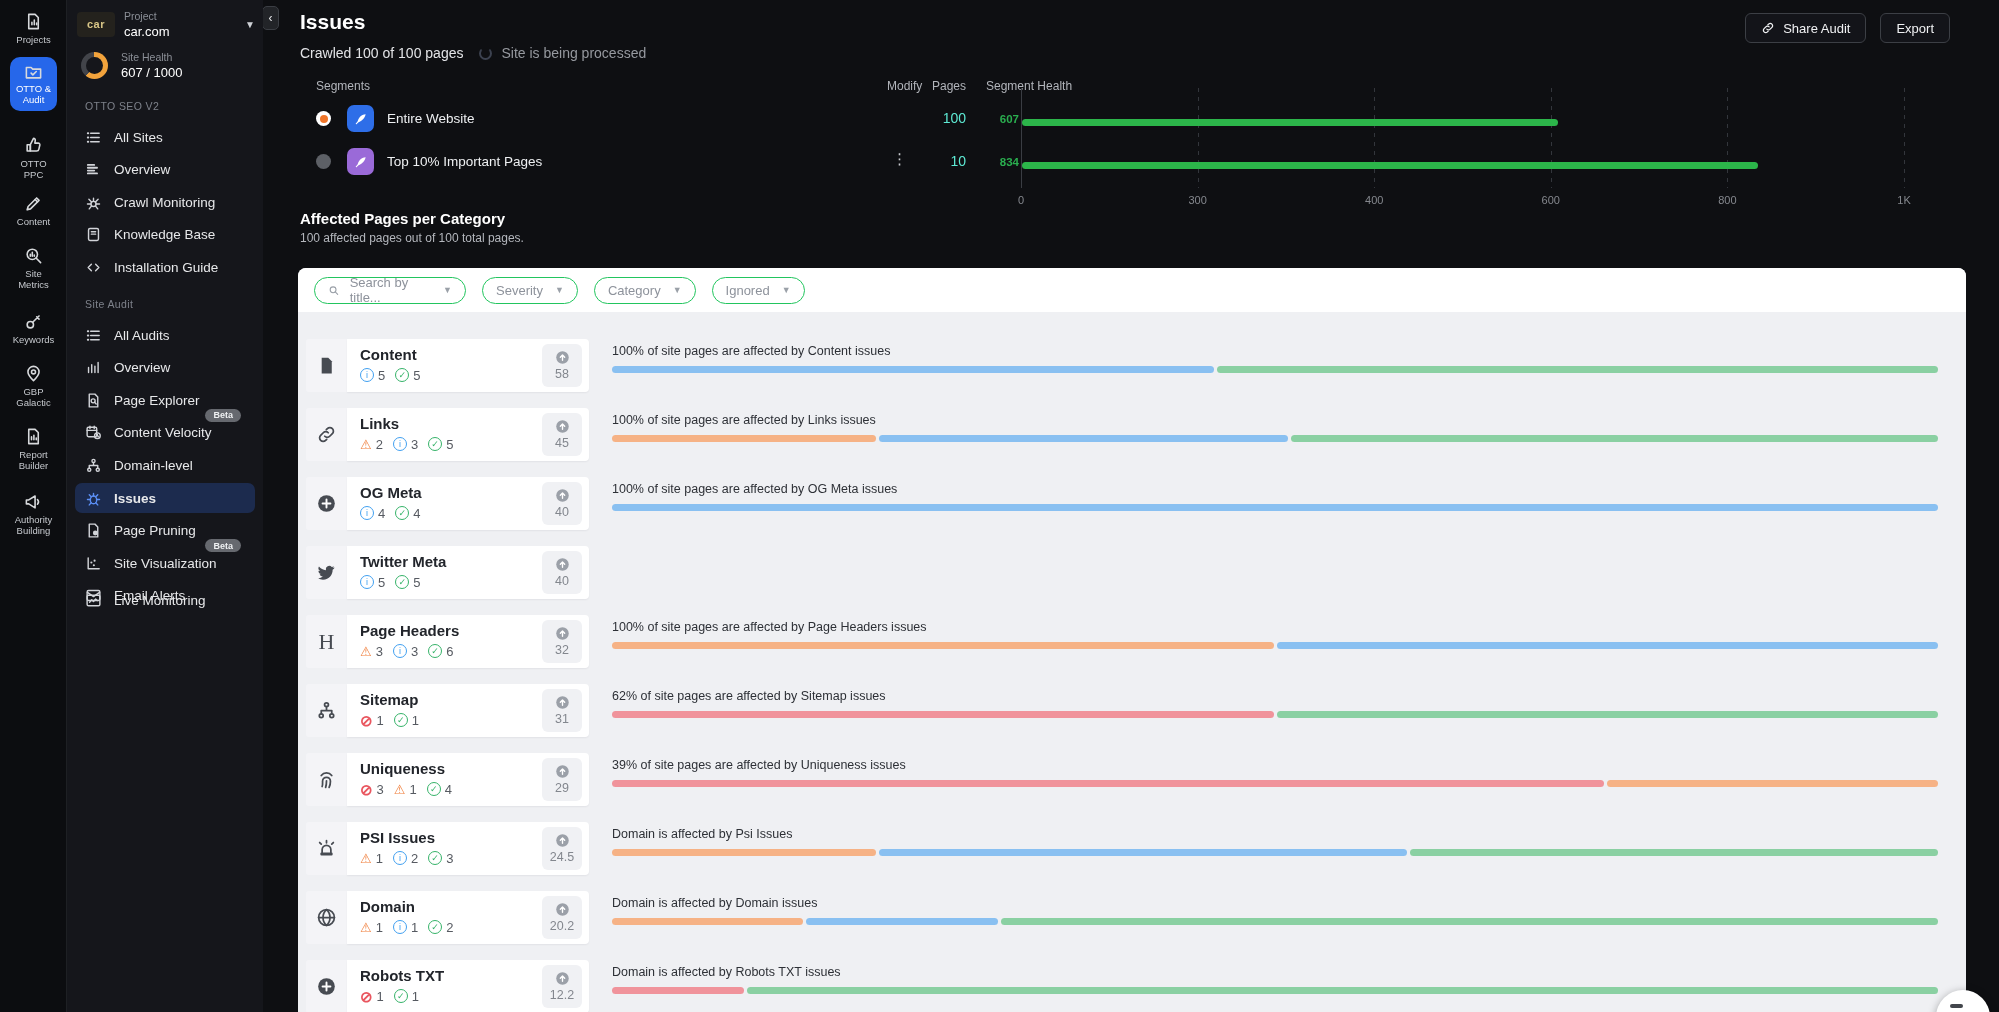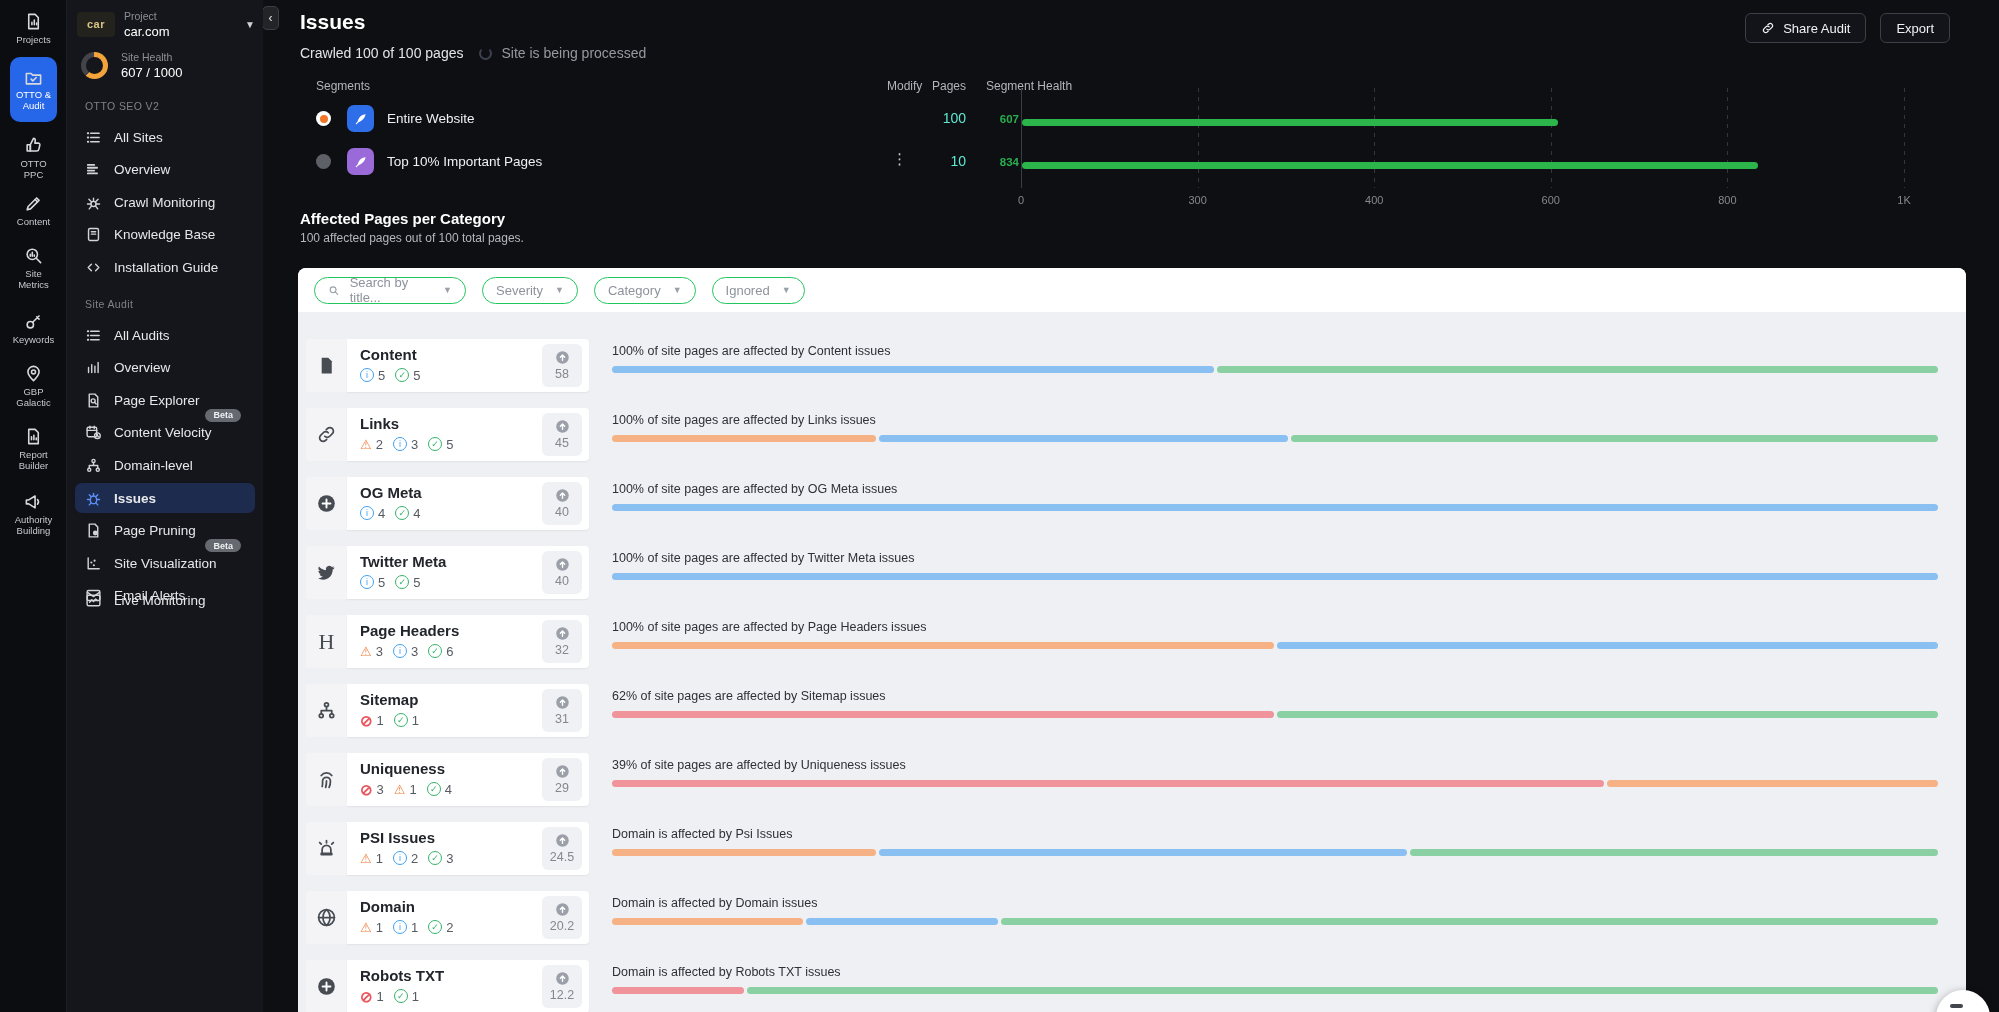--- a/index.html
+++ b/index.html
@@ -5,21 +5,21 @@
   html,body{margin:0;padding:0;background:#0d0e11;}
   *{box-sizing:border-box;font-family:"Liberation Sans",sans-serif;}
   #app{position:relative;width:1999px;height:1012px;overflow:hidden;background:#0e0f12;}
   svg{display:block;}
 
   
   #rail{position:absolute;left:0;top:0;width:67px;height:100%;background:#0c0d10;border-right:1px solid #1e2024;z-index:4;}
   .rail-item{position:absolute;left:0;width:67px;display:flex;flex-direction:column;align-items:center;gap:4px;color:#d7d9dc;cursor:pointer;}
   .rail-item svg{width:19px;height:19px;}
   .rail-label{font-size:9.5px;line-height:1.15;text-align:center;color:#c6c9ce;white-space:pre-line;}
-  .rail-item.active{left:10px;width:47px;height:65px;border-radius:10px;justify-content:center;gap:3px;}
+  .rail-item.active{left:10px;width:47px;height:54px;border-radius:10px;justify-content:center;gap:3px;}
   .rail-item.active .rail-label{color:#fff;}
 
   
   #sidenav{position:absolute;left:67px;top:0;width:196px;height:100%;background:#15161b;z-index:3;}
   .proj{position:absolute;top:5px;left:10px;right:8px;height:38px;display:flex;align-items:center;gap:9px;cursor:pointer;}
   .plogo{width:38px;height:25px;background:#24221d;border-radius:4px;color:#d8c687;font-size:11px;font-weight:bold;display:flex;align-items:center;justify-content:center;letter-spacing:.5px;}
   .plabel{font-size:10.5px;color:#8b8f97;}
   .pname{font-size:13px;color:#ffffff;margin-top:2px;}
   .caret{margin-left:auto;color:#ced1d6;font-size:10px;}
   .health{position:absolute;top:48px;left:14px;right:8px;height:34px;display:flex;align-items:center;gap:13px;}
@@ -527,26 +527,20 @@
                 </span>
               </div>
               <div class="scorebadge">
                 <svg viewBox="0 0 24 24" fill="none" stroke="currentColor" stroke-width="2" stroke-linecap="round" stroke-linejoin="round">
                   <circle cx="12" cy="12" r="10" fill="currentColor" stroke="none"></circle>
                   <path d="M12 16.5v-8M8.5 11.5L12 8l3.5 3.5" stroke="#fff" stroke-width="2.2"></path>
                 </svg>
                 <span class="num">40</span>
               </div>
             </div>
-            <div class="barzone">
-              <span class="bartext">100% of site pages are affected by Twitter Meta issues</span>
-              <div class="bar">
-                <span class="seg" style="width:100%;background:#89c0f1"></span>
-              </div>
-            </div>
           </div>
           <div class="catrow">
             <div class="iconcell">
               <span class="hletter">H</span>
             </div>
             <div class="card">
               <div class="cattitle">Page Headers</div>
               <div class="counts">
                 <span class="sev">
                   <span class="warn" style="color:#f07f3c">⚠</span>

